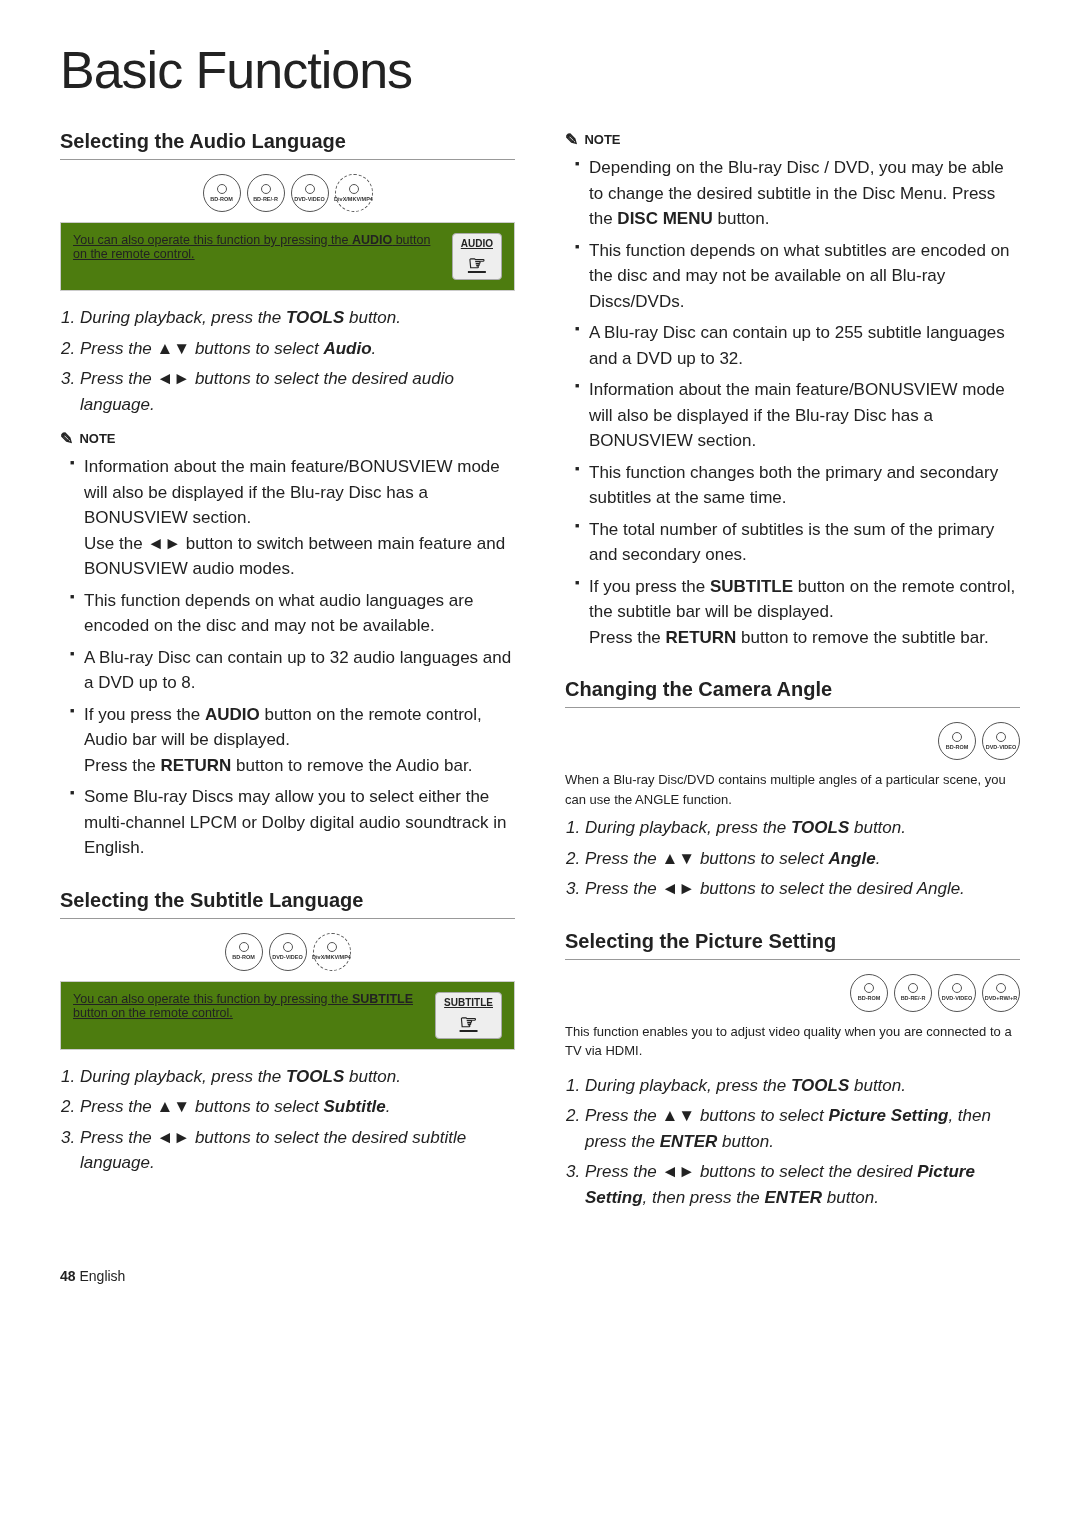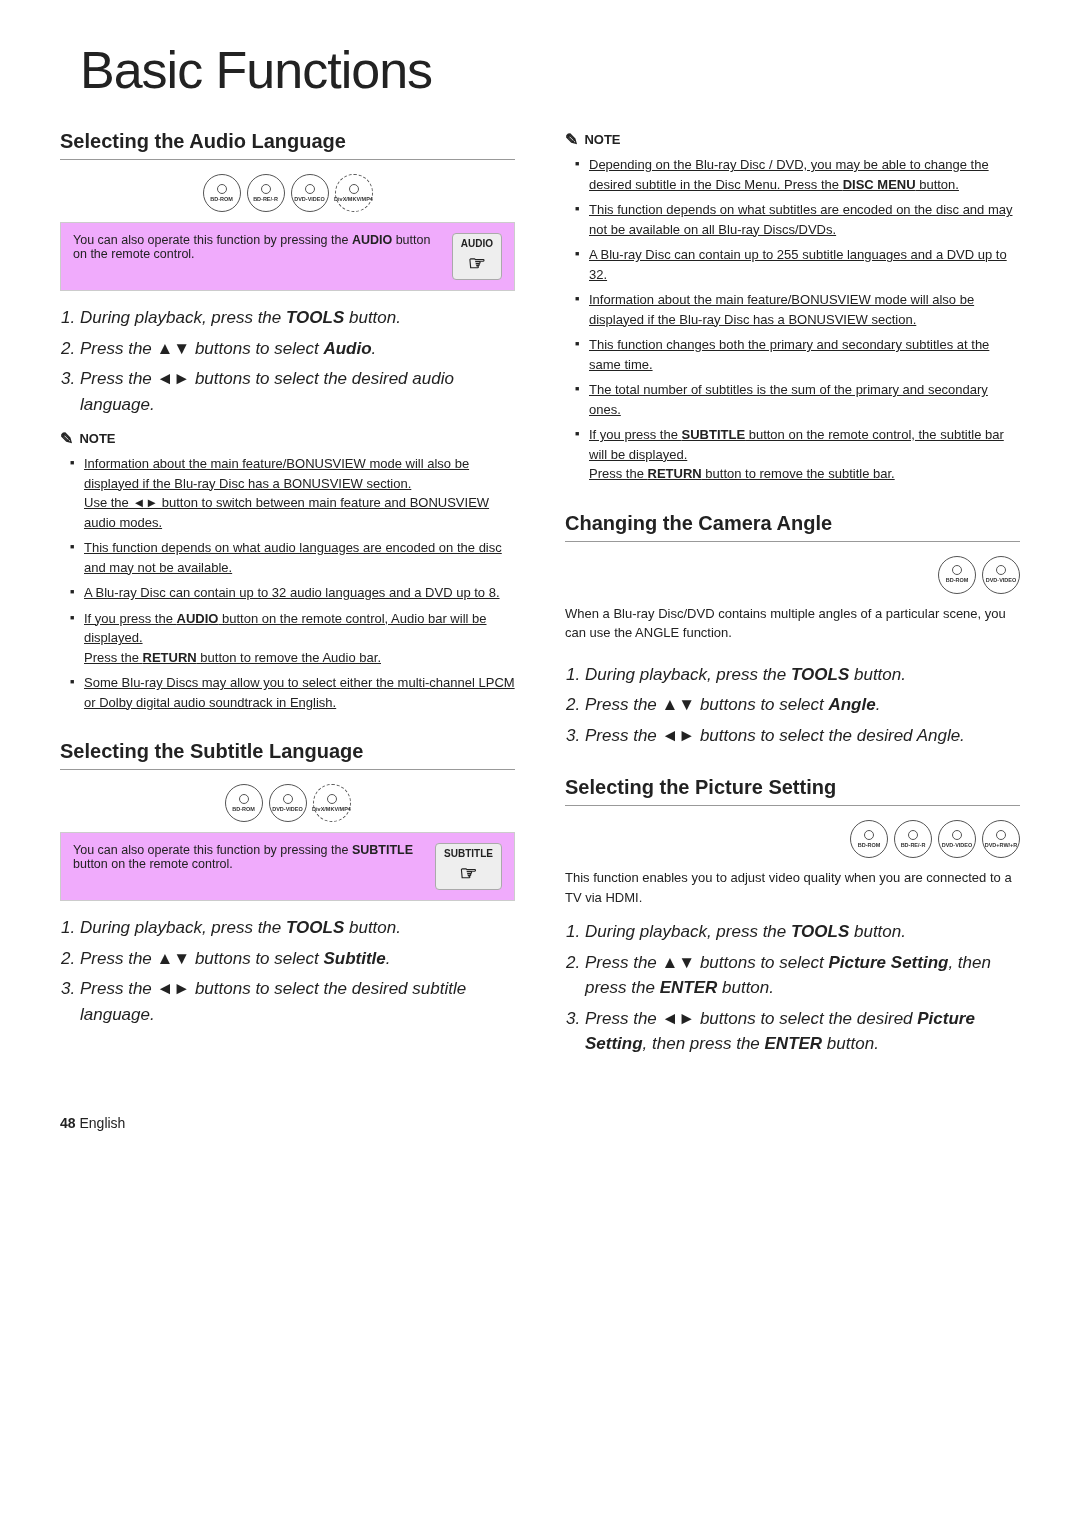--- a/index.html
+++ b/index.html
@@ -12,21 +12,20 @@
       min-height: 1532px;
       padding: 40px 60px 60px 60px;
     }
     .page-title {
       font-size: 52px;
       font-weight: 300;
       color: #222;
       margin-bottom: 30px;
       font-family: Arial, Helvetica, sans-serif;
       letter-spacing: -1px;
-      margin-left: 20px;
     }
     .two-col {
       display: flex;
       gap: 50px;
     }
     .col-left { flex: 1; }
     .col-right { flex: 1; }
 
     h2 {
       font-size: 20px;
@@ -70,27 +69,28 @@
       text-align: center;
       line-height: 1.2;
       color: #333;
     }
     .badge.dotted {
       border-style: dashed;
     }
 
     .info-box {
       border: 1px solid #ccc;
-      background: #f0abfc;
+      background: #4d7c0f;
       padding: 10px 12px;
       margin-bottom: 14px;
       display: flex;
       align-items: flex-start;
       gap: 12px;
       font-size: 12.5px;
+      text-decoration: underline;
     }
     .info-box .text { flex: 1; }
     .remote-btn {
       border: 1px solid #aaa;
       border-radius: 4px;
       padding: 4px 8px;
       font-size: 10px;
       font-weight: bold;
       text-align: center;
       background: #eee;
@@ -130,23 +130,22 @@
       font-size: 16px;
     }
     .note-list {
       list-style: none;
       padding-left: 10px;
     }
     .note-list li {
       padding-left: 14px;
       position: relative;
       margin-bottom: 6px;
-      font-size: 13px;
+      font-size: 17px;
       line-height: 1.5;
-      text-decoration: underline;
     }
     .note-list li::before {
       content: '■';
       position: absolute;
       left: 0;
       font-size: 7px;
       top: 4px;
     }
 
     .section {
@@ -285,21 +284,21 @@
         <div class="badge">
           <div class="inner-circle"></div>
           <div class="label">BD-ROM</div>
         </div>
         <div class="badge">
           <div class="inner-circle"></div>
           <div class="label">DVD-VIDEO</div>
         </div>
       </div>
 
-      <p style="margin-bottom:19px; font-size:13px; line-height:1.5;">When a Blu-ray Disc/DVD contains multiple angles of a particular scene, you can use the ANGLE function.</p>
+      <p style="margin-bottom:6px; font-size:13px; line-height:1.5;">When a Blu-ray Disc/DVD contains multiple angles of a particular scene, you can use the ANGLE function.</p>
 
       <ol>
         <li>During playback, press the <b>TOOLS</b> button.</li>
         <li>Press the ▲▼ buttons to select <b>Angle</b>.</li>
         <li>Press the ◄► buttons to select the desired Angle.</li>
       </ol>
     </div>
 
     <div class="section">
       <h2>Selecting the Picture Setting</h2>

